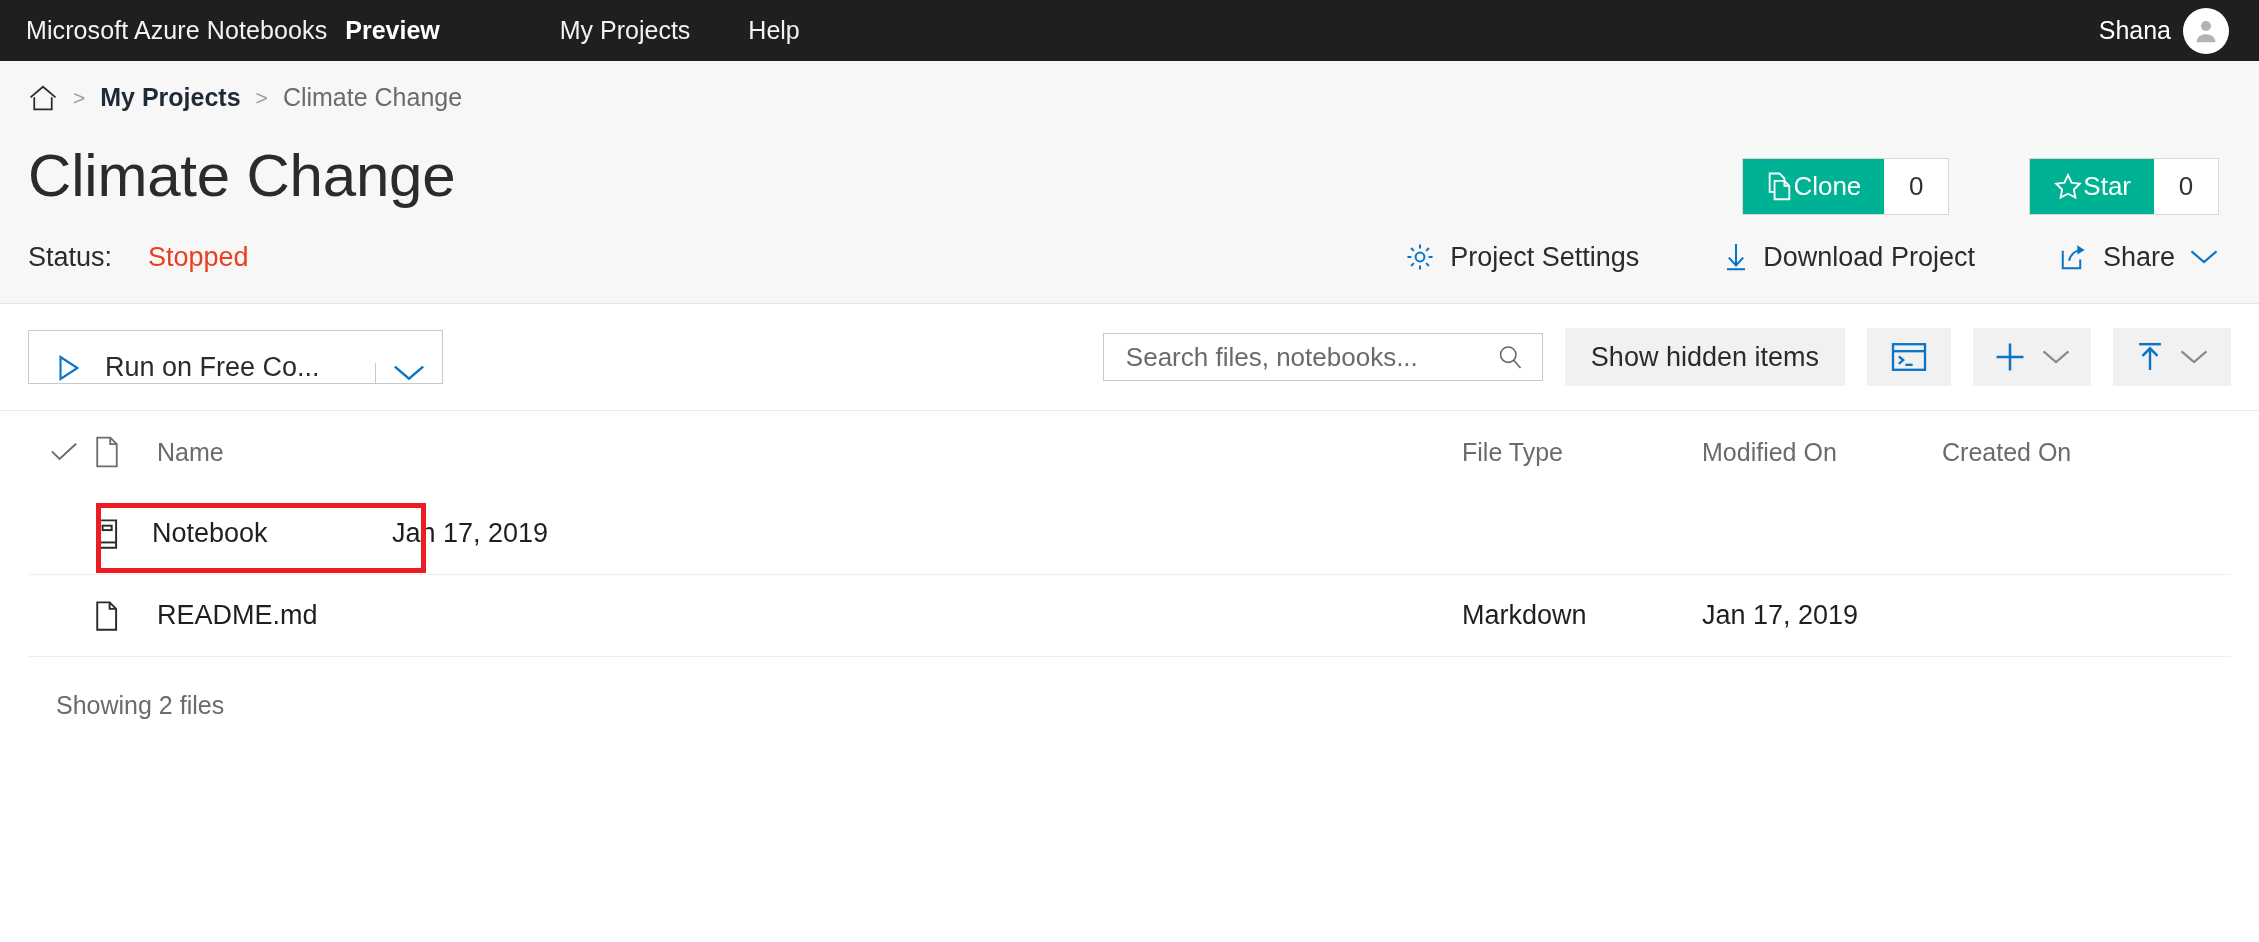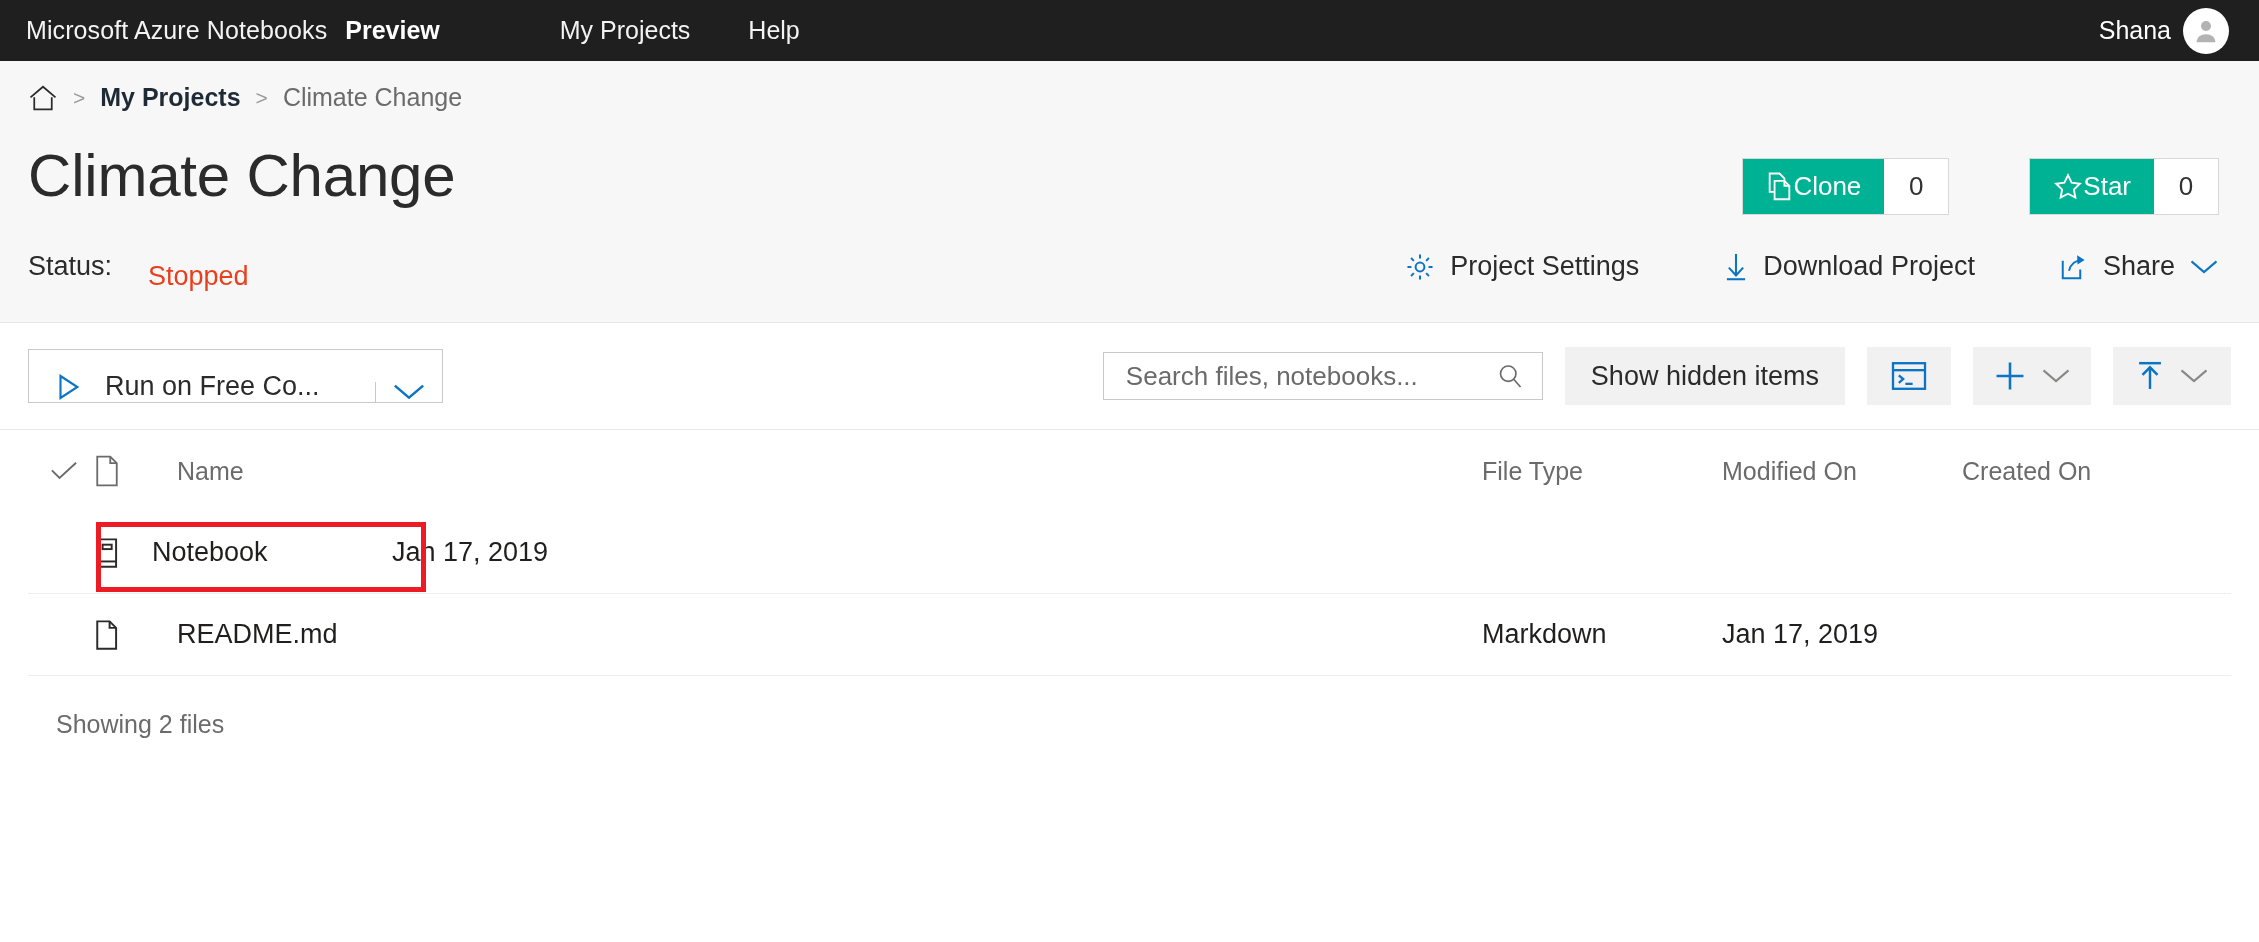--- a/index.html
+++ b/index.html
@@ -164,21 +164,20 @@
   .status-label {
     font-size: 27px;
     color: #2b2b2b;
     font-weight: 400;
   }
   .status-value {
     font-size: 27px;
     color: #e8401e;
     font-weight: 400;
     margin-left: 14px;
-    margin-top: 20px;
   }
   .status-actions {
     margin-left: auto;
     display: flex;
     align-items: center;
     gap: 84px;
   }
   .action-link {
     display: flex;
     align-items: center;
@@ -283,21 +282,21 @@
     border-bottom: 0;
   }
   .t-body-row {
     border-bottom: 1px solid #eeeeee;
     font-size: 27px;
     color: #201f1e;
     height: 81px;
   }
   .c-check { width: 66px; display: flex; align-items: center; justify-content: flex-start; padding-left: 22px; box-sizing: border-box; }
   .c-icon  { width: 58px; display: flex; align-items: center; }
-  .c-name  { flex: 0 0 1310px; display: flex; align-items: center; padding-left: 5px; box-sizing: border-box; margin-left: 20px; }
+  .c-name  { flex: 0 0 1310px; display: flex; align-items: center; padding-left: 5px; box-sizing: border-box; }
   .c-type  { flex: 0 0 240px; }
   .c-mod   { flex: 0 0 240px; }
   .c-crt   { flex: 1 1 auto; }
   .name-text { white-space: nowrap; }
 
   
   .annot-box {
     position: absolute;
     border: 5px solid #ed1c24;
     box-sizing: border-box;

